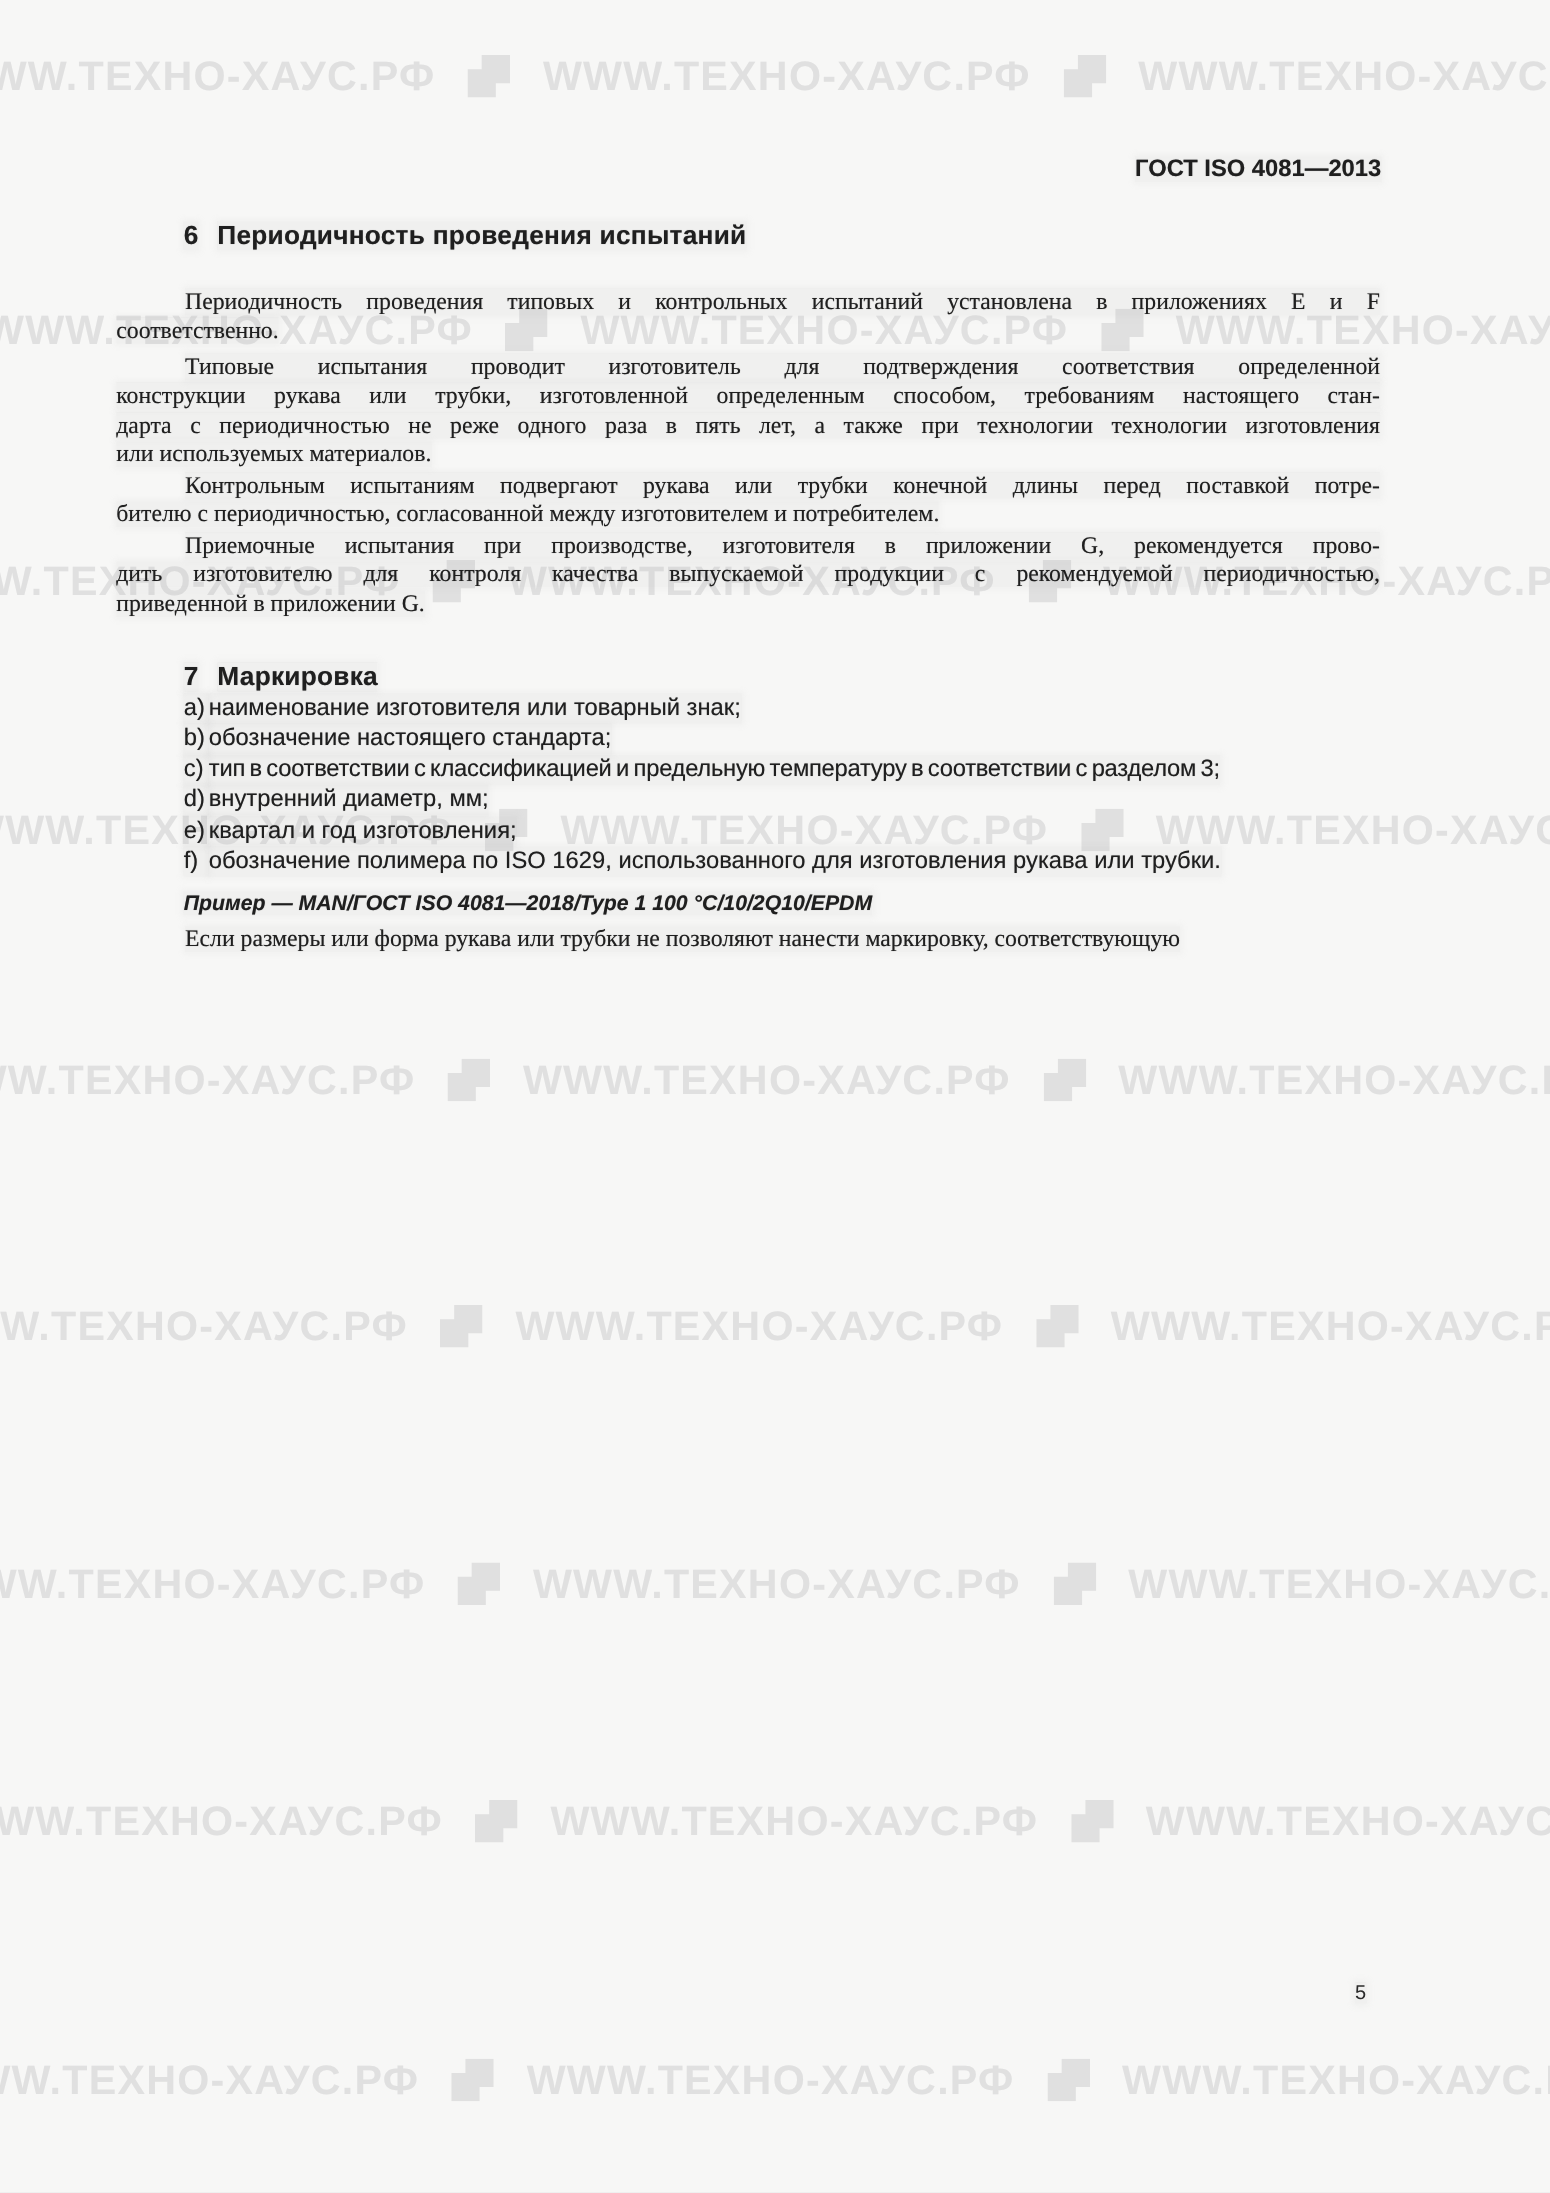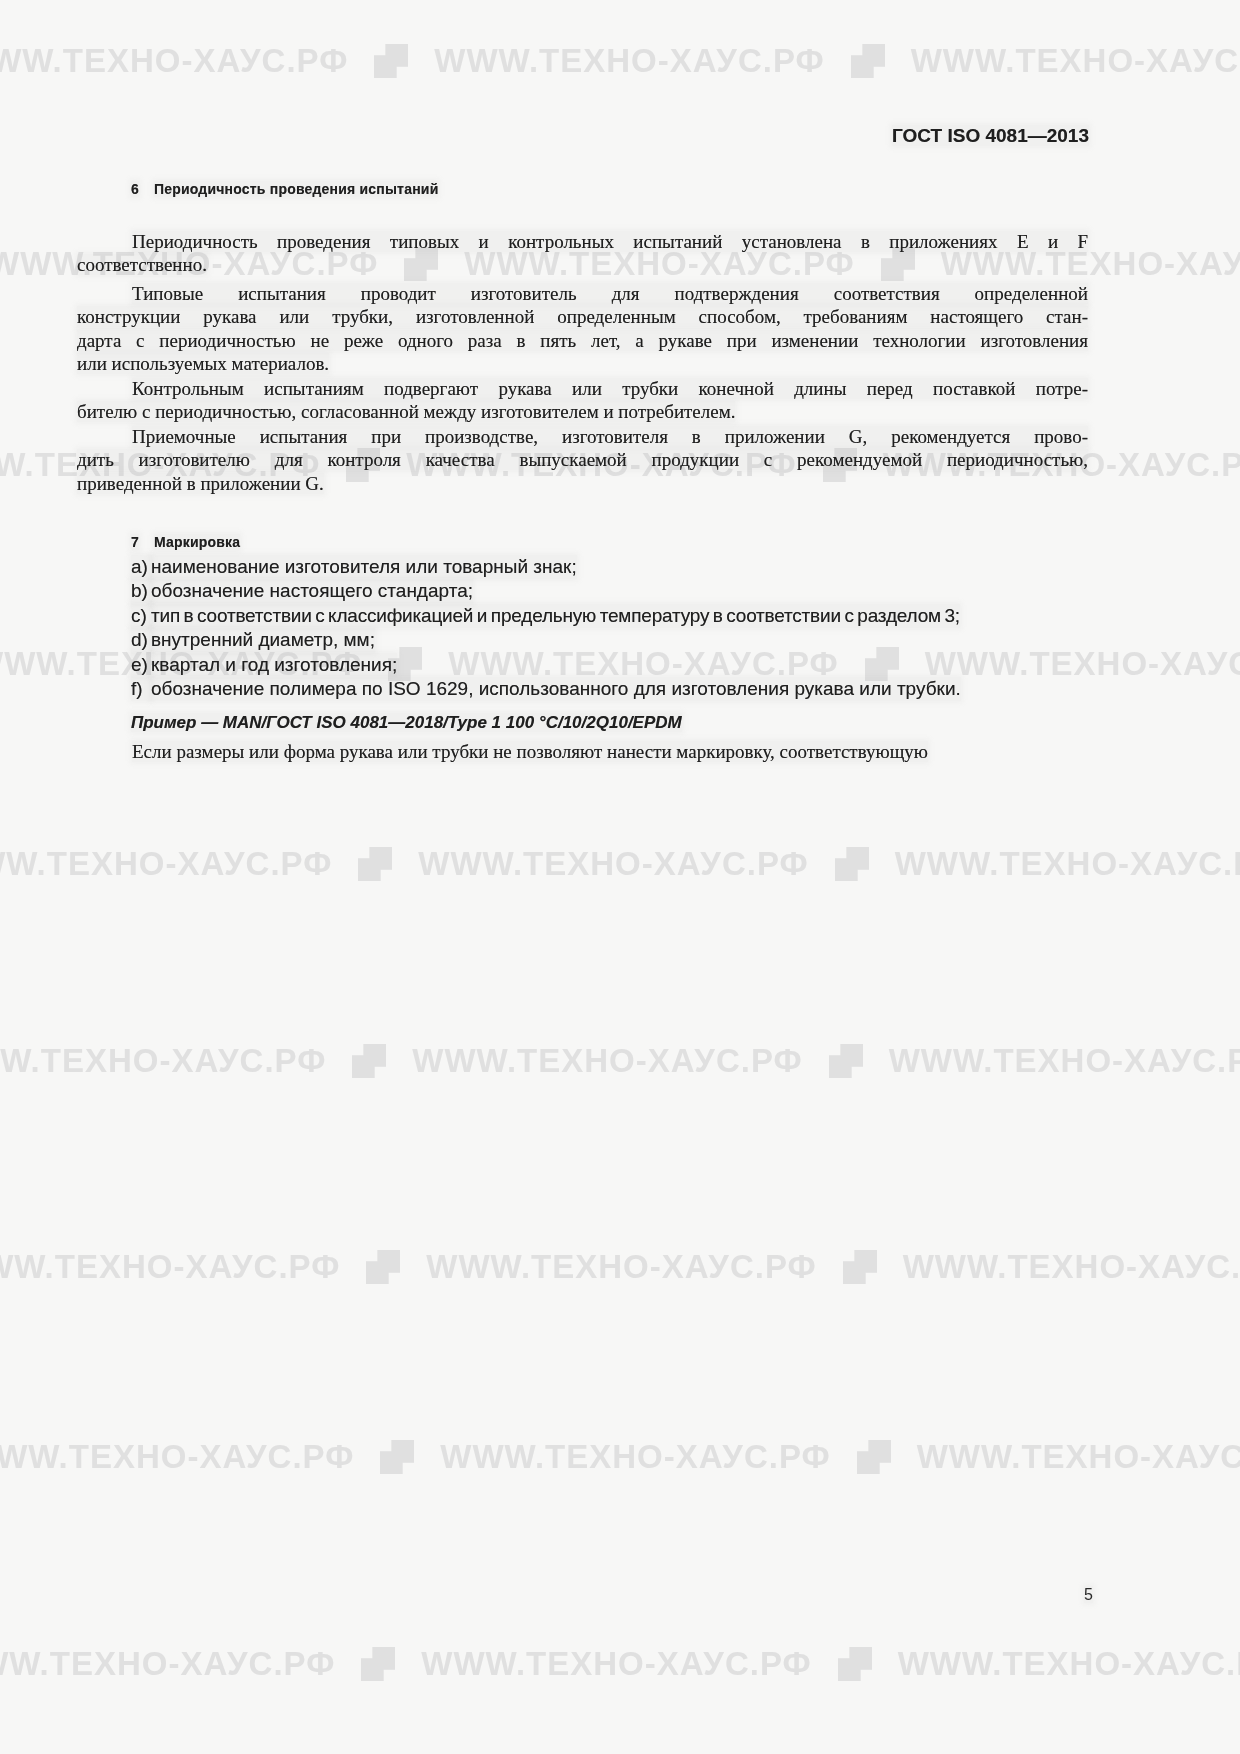--- a/index.html
+++ b/index.html
@@ -17,31 +17,31 @@
     position:absolute;display:flex;align-items:center;gap:26px;
     white-space:nowrap;color:#e0e0e0;user-select:none;
   }
   .wm-text{
     font-size:33px;font-weight:700;letter-spacing:1px;
     font-family:"Liberation Sans","DejaVu Sans",sans-serif;
   }
   .wm-icon{display:inline-flex;line-height:0;}
   
   .content{
-    position:absolute;left:76px;top:0;width:1013px;z-index:1;
+    position:absolute;left:92px;top:0;width:1013px;z-index:1;
     font-size:19px;line-height:23.5px;
   }
   .content *{text-shadow:0 0 0.6px rgba(40,40,40,0.55);}
   .smudge, .ln > span{
     background:rgba(188,188,188,0.12);
     box-shadow:0 0 5px 2px rgba(188,188,188,0.10);
   }
   .doc-header{margin-top:124px;text-align:right;font-weight:700;font-size:19px;}
   .sec-heading{
-    margin:0;padding-left:55px;font-size:14px;line-height:26px;
+    margin:0;padding-left:55px;font-size:21px;line-height:26px;
     font-weight:700;letter-spacing:0.2px;
   }
   .sec-heading .sec-num{margin-right:15px;}
   .h6{margin-top:28px;}
   .h7{margin-top:34px;}
   .para{margin:1px;font-family:Liberation Serif, serif;}
   .lines .ln{text-align:justify;text-align-last:justify;}
   .lines .ln:first-child{text-indent:55px;}
   .lines .ln:last-child{text-align-last:left;}
   .mt28{margin-top:28px;}
@@ -214,21 +214,21 @@
     </div>
 
     <div class="para lines mt28">
         <div class="ln"><span>Периодичность проведения типовых и контрольных испытаний установлена в приложениях E и F</span></div>
         <div class="ln"><span>соответственно.</span></div>
       </div>
 
     <div class="para lines mt5">
         <div class="ln"><span>Типовые испытания проводит изготовитель для подтверждения соответствия определенной</span></div>
         <div class="ln"><span>конструкции рукава или трубки, изготовленной определенным способом, требованиям настоящего стан-</span></div>
-        <div class="ln"><span>дарта с периодичностью не реже одного раза в пять лет, а рукаве при изменении технологии изготовления</span></div>
+        <div class="ln"><span>дарта с периодичностью не реже одного раза в пять лет, а также при технологии технологии изготовления</span></div>
         <div class="ln"><span>или используемых материалов.</span></div>
       </div>
 
     <div class="para lines">
         <div class="ln"><span>Контрольным испытаниям подвергают рукава или трубки конечной длины перед поставкой потре-</span></div>
         <div class="ln"><span>бителю с периодичностью, согласованной между изготовителем и потребителем.</span></div>
       </div>
 
     <div class="para lines">
         <div class="ln"><span>Приемочные испытания при производстве, изготовителя в приложении G, рекомендуется прово-</span></div>

